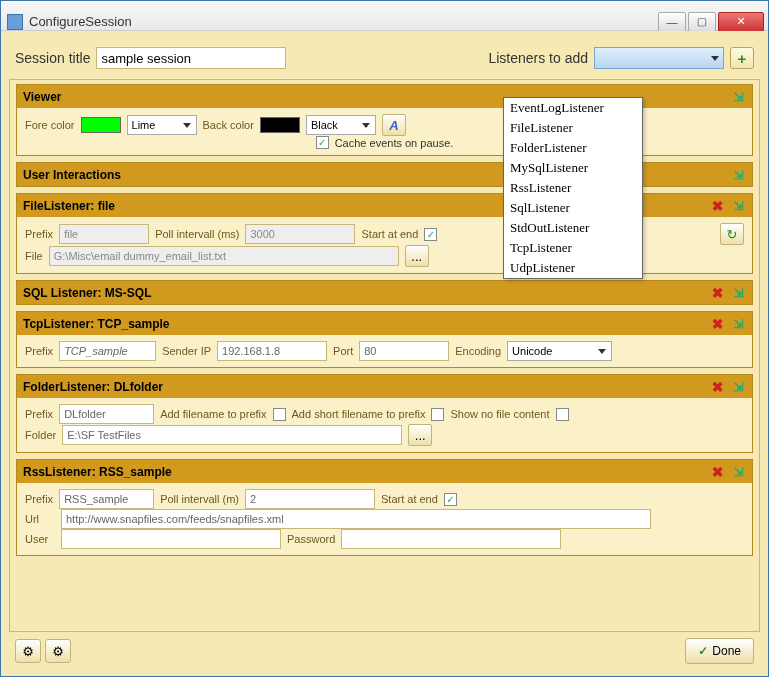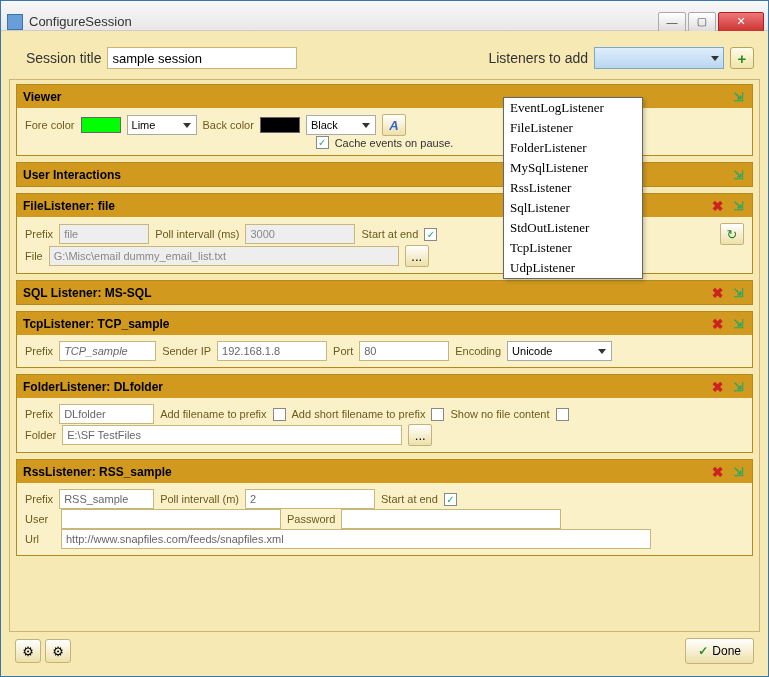--- a/index.html
+++ b/index.html
@@ -7,21 +7,21 @@
 
 .window { width: 769px; height: 677px; border: 1px solid #3a76a8; display: flex; flex-direction: column; background: #fff; }
 .titlebar { height: 30px; background: linear-gradient(#f8f8f8, #e8e8e8); display: flex; align-items: center; padding: 12px 4px 0 6px; border-bottom: 1px solid #ccc; }
 .titlebar-icon { width: 16px; height: 16px; background: #6a9edb; border: 1px solid #3a76a8; margin-right: 6px; }
 .titlebar-text { flex: 1; font-size: 13px; color: #333; }
 .wbtn { width: 28px; height: 20px; margin-left: 2px; border: 1px solid #aaa; background: linear-gradient(#fff,#ddd); display: flex; align-items: center; justify-content: center; font-size: 11px; color: #444; border-radius: 2px; cursor: default; }
 .wbtn.close { width: 46px; background: linear-gradient(#e77,#c33); color: #fff; border-color: #a22; }
 
 .client { flex: 1; background: #f7e9b4; padding: 8px 8px 8px 8px; display: flex; flex-direction: column; position: relative; }
 .toprow { display: flex; align-items: center; gap: 6px; padding: 8px 6px 10px; }
-.toprow label { font-size: 14px; color: #333; margin-left: 11px; }
+.toprow label { font-size: 14px; color: #333; }
 .titleinput { width: 190px; height: 22px; border: 1px solid #c9b77a; background: #fff; padding: 0 4px; font-size: 13px; }
 .combo { width: 130px; height: 22px; border: 1px solid #7ba7cc; background: linear-gradient(#dfeefc,#b9d6f0); display: flex; align-items: center; padding: 0 4px; justify-content: flex-end; }
 .caret { width: 0; height: 0; border-left: 4px solid transparent; border-right: 4px solid transparent; border-top: 5px solid #333; }
 .addbtn { width: 24px; height: 22px; border: 1px solid #b7a55f; background: linear-gradient(#fefce8,#f0e4a8); border-radius: 3px; display: flex; align-items: center; justify-content: center; color: #2a8a2a; font-size: 15px; font-weight: bold; }
 
 .scrollhost { flex: 1; border: 1px solid #c9b77a; background: #f7e9b4; overflow-y: scroll; position: relative; }
 .panel { border: 1px solid #b38a1f; margin: 4px 6px 6px; }
 .phead { background: #d19a1f; color: #000; padding: 4px 6px; font-weight: bold; font-size: 12px; display: flex; align-items: center; }
 .phead .spacer { flex: 1; }
 .phead .icon { margin-left: 6px; cursor: pointer; width: 15px; height: 15px; display: flex; align-items: center; justify-content: center; }
@@ -220,28 +220,28 @@
         <div class="pbody">
           <div class="row">
             <label>Prefix</label>
             <input class="tin" style="width: 95px;" value="RSS_sample">
             <label>Poll intervall (m)</label>
             <input class="tin" style="width: 130px;" value="2">
             <label>Start at end</label>
             <span class="chk">✓</span>
           </div>
           <div class="row">
+            <label style="width:30px">Url</label>
+            <input class="tin" style="width: 590px;" value="http://www.snapfiles.com/feeds/snapfiles.xml">
+          </div>
+          <div class="row">
             <label style="width:30px">User</label>
             <input class="tin" style="width: 220px;">
             <label>Password</label>
             <input class="tin" style="width: 220px;" type="password">
-          </div>
-          <div class="row">
-            <label style="width:30px">Url</label>
-            <input class="tin" style="width: 590px;" value="http://www.snapfiles.com/feeds/snapfiles.xml">
           </div>
         </div>
       </div>
 
     </div>
 
     <div class="footer">
       <div class="fbtn">
           <span>⚙</span>
         </div>

